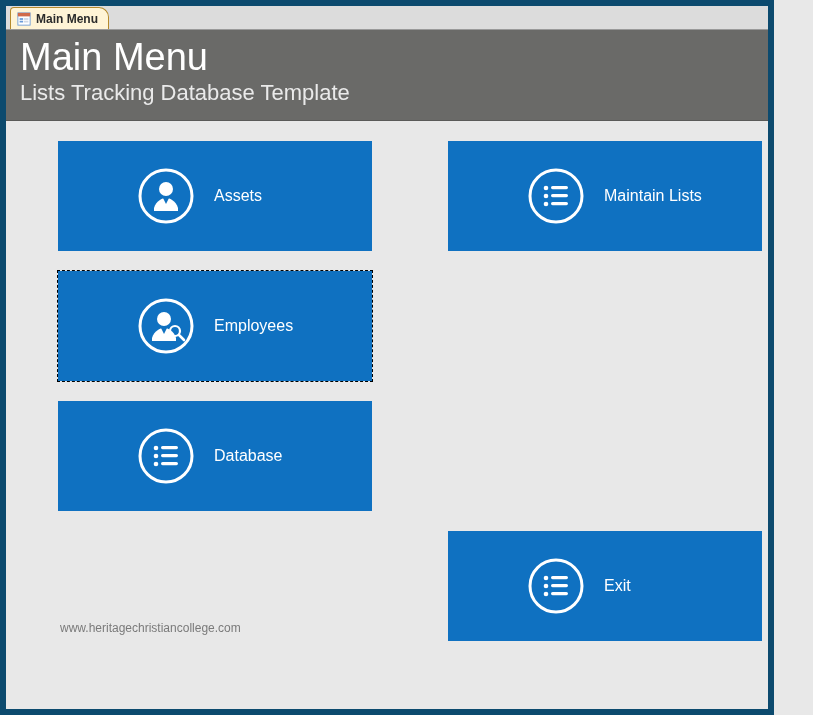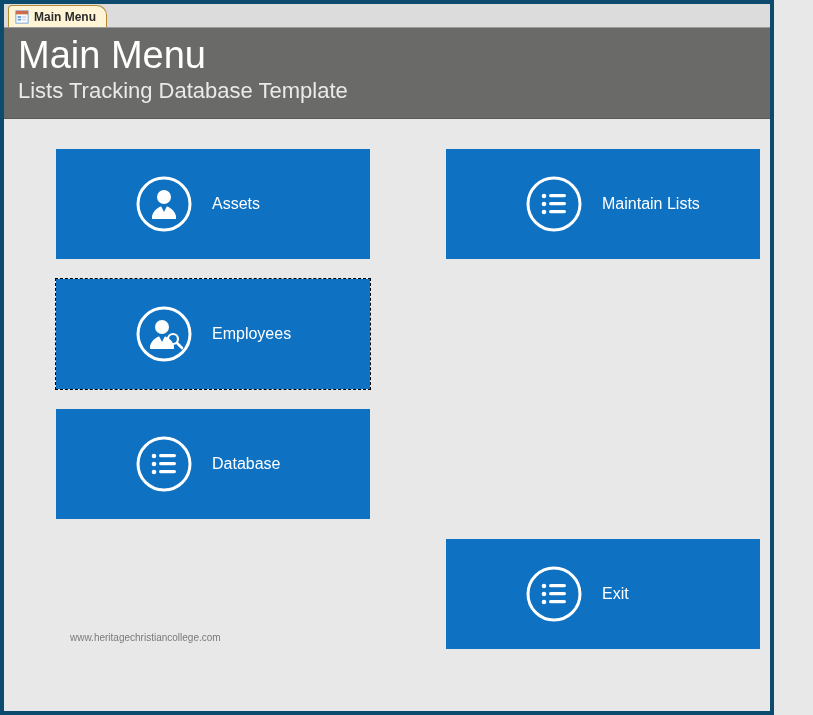--- a/index.html
+++ b/index.html
@@ -1,38 +1,38 @@
 <!DOCTYPE html>
 <html><head>
 <meta charset="utf-8">
 <style>
   * { box-sizing: border-box; margin: 0; padding: 0; }
   html, body { width: 813px; height: 715px; font-family: "Segoe UI Light", "Segoe UI", Arial, sans-serif; background: #e8e8e8; }
-  .window { width: 774px; height: 715px; border: 4px solid #0c4a6e; background: #e8e8e8; position: relative; }
+  .window { width: 774px; height: 715px; border: 6px solid #0c4a6e; background: #e8e8e8; position: relative; }
   .tabbar { height: 24px; background: #dcdcdc; border-bottom: 1px solid #9a9a9a; display: flex; align-items: flex-end; }
   .tab {
     display: flex; align-items: center; gap: 5px;
     background: #fff4d6; border: 1px solid #b58a2c;
     border-bottom: none;
     padding: 2px 10px 2px 6px;
     border-radius: 4px 10px 0 0;
     font-size: 12px; font-weight: 600; color: #2b2b2b;
     margin-left: 4px;
     height: 22px;
   }
   .tab .form-icon { width: 14px; height: 14px; }
   .header {
     background: #6a6a68; color: #fff;
     padding: 8px 14px 14px 14px;
     border-bottom: 1px solid #5a5a58;
   }
   .header h1 { font-weight: 300; font-size: 38px; line-height: 1.05; }
   .header h2 { font-weight: 300; font-size: 22px; margin-top: 2px; color: #eaeaea; }
   .body {
-    padding: 30px 52px 0 52px;
+    padding: 20px 52px 0 52px;
     display: grid;
     grid-template-columns: 314px 314px;
     grid-template-rows: 110px 110px 110px 110px;
     column-gap: 76px;
     row-gap: 20px;
     position: relative;
   }
   .tile {
     background: #0f71c1;
     color: #fff;
@@ -42,22 +42,22 @@
     gap: 20px;
     cursor: pointer;
     user-select: none;
   }
   .tile .icon { width: 56px; height: 56px; flex: 0 0 56px; }
   .tile .label { font-size: 16px; font-weight: 400; color: #fff; }
   .tile.focused { outline: 1px dashed #000; outline-offset: 0; }
   .col2r1 { grid-column: 2; grid-row: 1; }
   .col2r4 { grid-column: 2; grid-row: 4; }
   .watermark {
-    position: absolute; left: 66px; bottom: 6px;
-    font-size: 10px; color: #7a7a7a;
+    position: absolute; left: 54px; bottom: 6px;
+    font-size: 12px; color: #7a7a7a;
   }
   svg { display: block; }
 </style>
 </head>
 <body>
 
 <div class="window">
 
   <div class="tabbar">
     <div class="tab">

